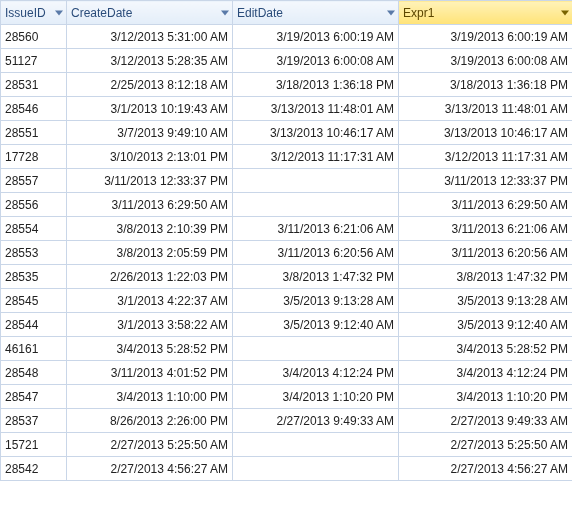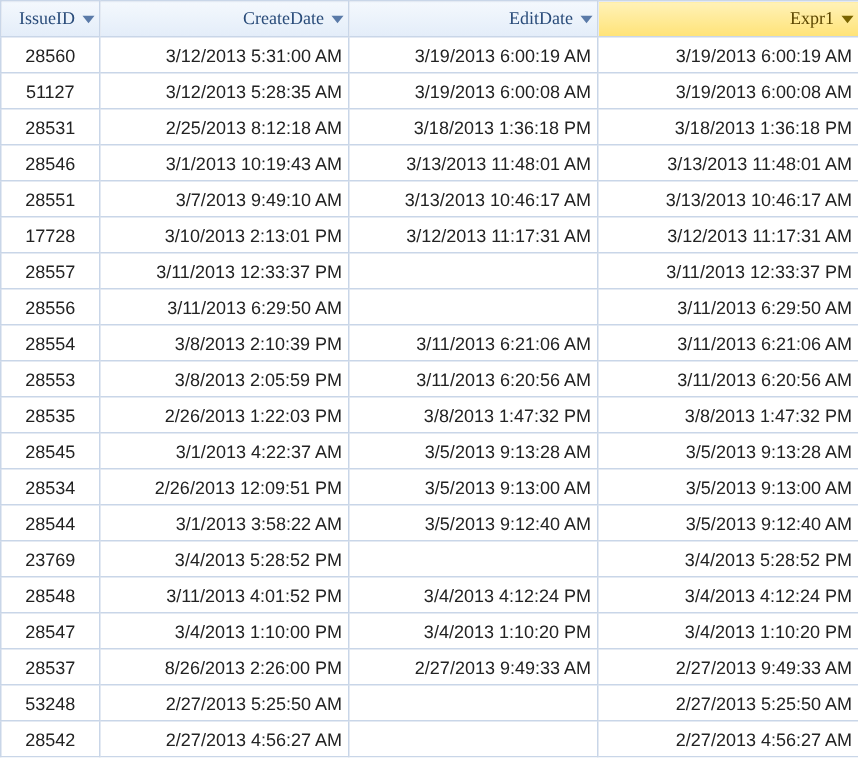--- a/index.html
+++ b/index.html
@@ -18,24 +18,23 @@
     border: 1px solid #c9d6e8;
     height: 24px;
     padding: 0 4px;
     white-space: nowrap;
     overflow: hidden;
   }
   th {
     background: linear-gradient(#f4f8fd, #e3edf9);
     color: #2a4c7a;
     font-weight: normal;
-    text-align: right;
+    text-align: left;
     position: relative;
     padding-right: 16px;
-    font-family: Liberation Serif, serif;
   }
   th.highlight {
     background: linear-gradient(#fff2b8, #ffe377);
     color: #5c4600;
   }
   th .drop {
     position: absolute;
     right: 3px;
     top: 50%;
     transform: translateY(-50%);
@@ -43,21 +42,21 @@
     border-left: 4px solid transparent;
     border-right: 4px solid transparent;
     border-top: 5px solid #5a7aa8;
   }
   th.highlight .drop { border-top-color: #7a6400; }
   td {
     text-align: right;
     color: #222;
     background: #fff;
   }
-  td.issue { text-align: center; }
+  td.issue { text-align: left; }
   tr:nth-child(even) td {  }
   col.c1 { width: 66px; }
   col.c2 { width: 166px; }
   col.c3 { width: 166px; }
   col.c4 { width: 174px; }
 </style>
 </head>
 <body>
 
 <table>
@@ -154,33 +153,27 @@
         <td>3/8/2013 1:47:32 PM</td>
         <td>3/8/2013 1:47:32 PM</td>
       </tr>
       <tr>
         <td class="issue">28545</td>
         <td>3/1/2013 4:22:37 AM</td>
         <td>3/5/2013 9:13:28 AM</td>
         <td>3/5/2013 9:13:28 AM</td>
       </tr>
       <tr>
-        <td class="issue">28534</td>
-        <td>2/26/2013 12:09:51 PM</td>
-        <td>3/5/2013 9:13:00 AM</td>
-        <td>3/5/2013 9:13:00 AM</td>
-      </tr>
-      <tr>
         <td class="issue">28544</td>
         <td>3/1/2013 3:58:22 AM</td>
         <td>3/5/2013 9:12:40 AM</td>
         <td>3/5/2013 9:12:40 AM</td>
       </tr>
       <tr>
-        <td class="issue">23769</td>
+        <td class="issue">46161</td>
         <td>3/4/2013 5:28:52 PM</td>
         <td></td>
         <td>3/4/2013 5:28:52 PM</td>
       </tr>
       <tr>
         <td class="issue">28548</td>
         <td>3/11/2013 4:01:52 PM</td>
         <td>3/4/2013 4:12:24 PM</td>
         <td>3/4/2013 4:12:24 PM</td>
       </tr>
@@ -190,21 +183,21 @@
         <td>3/4/2013 1:10:20 PM</td>
         <td>3/4/2013 1:10:20 PM</td>
       </tr>
       <tr>
         <td class="issue">28537</td>
         <td>8/26/2013 2:26:00 PM</td>
         <td>2/27/2013 9:49:33 AM</td>
         <td>2/27/2013 9:49:33 AM</td>
       </tr>
       <tr>
-        <td class="issue">53248</td>
+        <td class="issue">15721</td>
         <td>2/27/2013 5:25:50 AM</td>
         <td></td>
         <td>2/27/2013 5:25:50 AM</td>
       </tr>
       <tr>
         <td class="issue">28542</td>
         <td>2/27/2013 4:56:27 AM</td>
         <td></td>
         <td>2/27/2013 4:56:27 AM</td>
       </tr>

